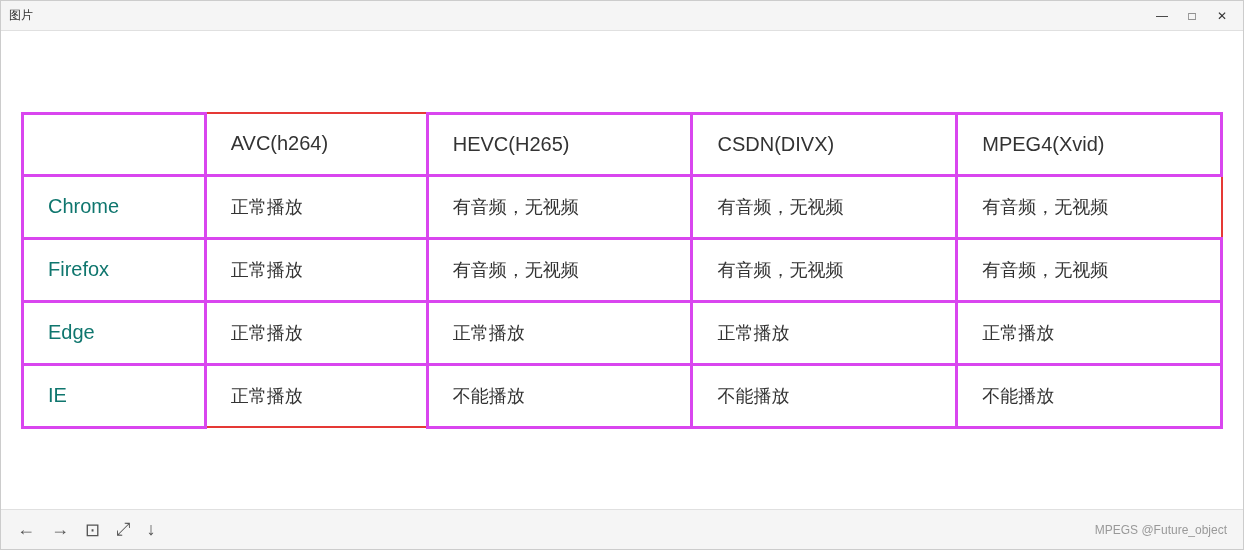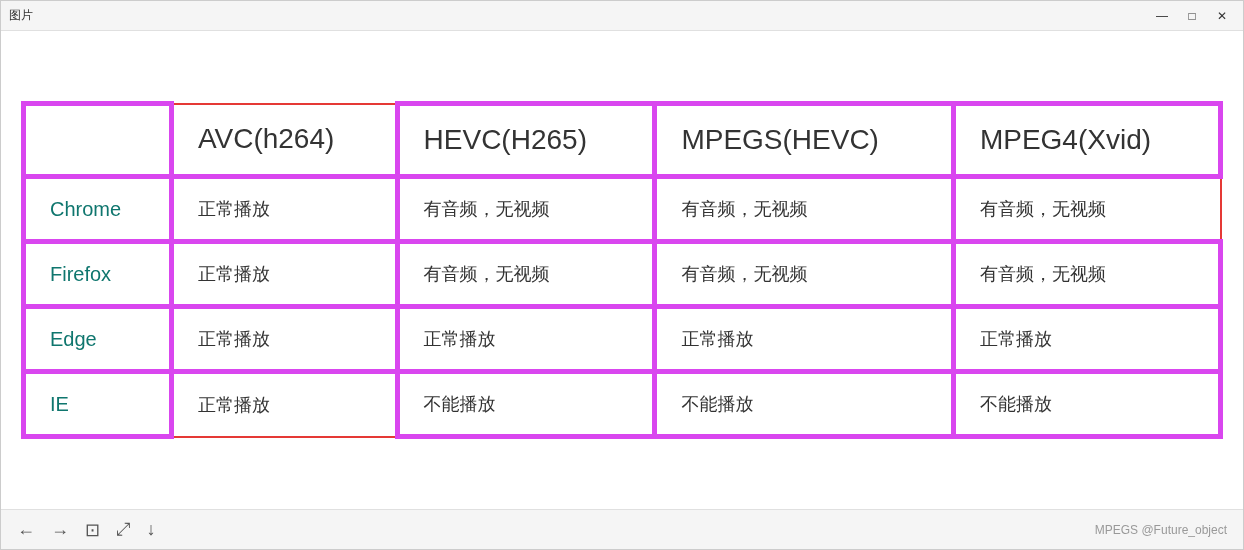--- a/index.html
+++ b/index.html
@@ -72,30 +72,30 @@
       width: 100%;
     }
 
     table {
       width: 100%;
       border-collapse: collapse;
       font-size: 18px;
     }
 
     th, td {
-      border: 5px solid #d946ef;
+      border: 3px solid #d946ef;
       padding: 18px 24px;
       text-align: left;
       color: #333;
       background: #ffffff;
     }
 
     thead th {
       font-weight: normal;
-      font-size: 28px;
+      font-size: 20px;
       background: #ffffff;
     }
 
     tbody td:first-child {
       font-size: 20px;
       color: #0f766e;
       white-space: nowrap;
     }
 
     
@@ -161,21 +161,21 @@
   </div>
 
   <div class="content-area">
     <div class="table-container">
       <table>
         <thead>
           <tr>
             <th></th>
             <th class="highlight-col">AVC(h264)</th>
             <th>HEVC(H265)</th>
-            <th>MPEGS(HEVC)</th>
+            <th>CSDN(DIVX)</th>
             <th>MPEG4(Xvid)</th>
           </tr>
         </thead>
         <tbody>
 
           <tr>
             <td>Chrome</td>
             <td class="highlight-col">正常播放</td>
             <td>有音频，无视频</td>
             <td>有音频，无视频</td>

